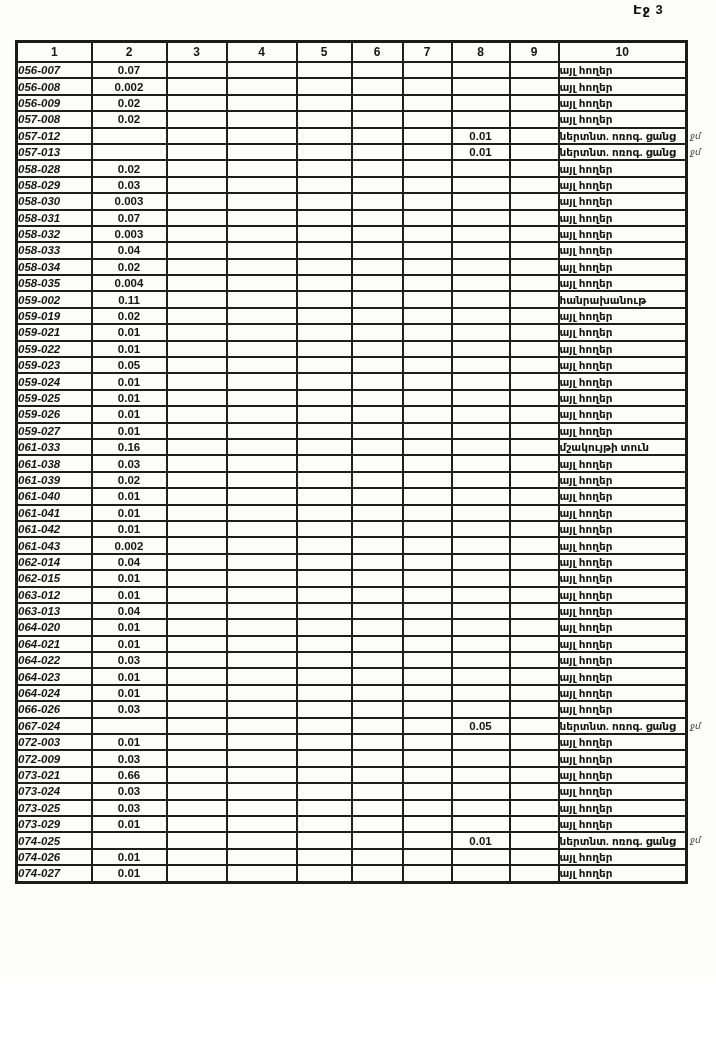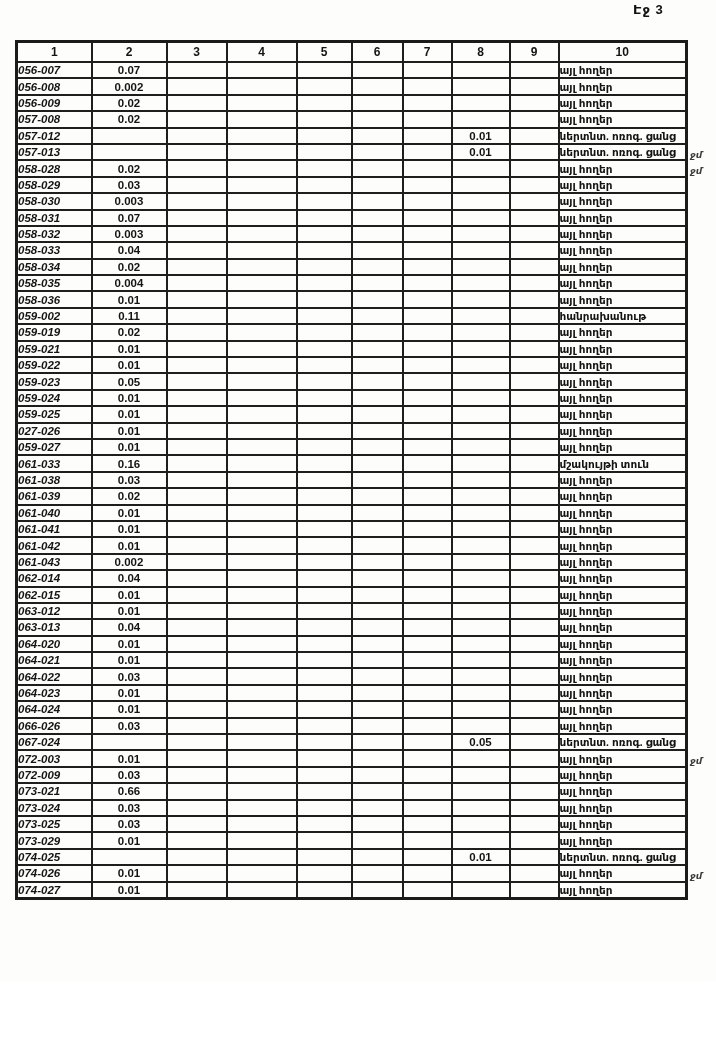--- a/index.html
+++ b/index.html
@@ -70,24 +70,23 @@
     padding-left: 4px;
     font-size: 10.5px;
     font-weight: bold;
     color: #141414;
   }
   .margin-note {
     position: absolute;
     left: calc(100% + 5px);
     top: 2px;
     font-size: 9px;
-    font-weight: bold;
+    font-weight: normal;
     color: #3c3c3c;
     font-style: italic;
-    margin-top: 19px;
   }
   
   col.w1  { width: 75px; }
   col.w2  { width: 75px; }
   col.w3  { width: 60px; }
   col.w4  { width: 70px; }
   col.w5  { width: 55px; }
   col.w6  { width: 51px; }
   col.w7  { width: 49px; }
   col.w8  { width: 58px; }
@@ -291,32 +290,20 @@
           <td class="c3"></td>
           <td class="c4"></td>
           <td class="c5"></td>
           <td class="c6"></td>
           <td class="c7"></td>
           <td class="c8"></td>
           <td class="c9"></td>
           <td class="c10">այլ հողեր</td>
         </tr>
         <tr class="data-row">
-          <td class="c1">058-036</td>
-          <td class="c2">0.01</td>
-          <td class="c3"></td>
-          <td class="c4"></td>
-          <td class="c5"></td>
-          <td class="c6"></td>
-          <td class="c7"></td>
-          <td class="c8"></td>
-          <td class="c9"></td>
-          <td class="c10">այլ հողեր</td>
-        </tr>
-        <tr class="data-row">
           <td class="c1">059-002</td>
           <td class="c2">0.11</td>
           <td class="c3"></td>
           <td class="c4"></td>
           <td class="c5"></td>
           <td class="c6"></td>
           <td class="c7"></td>
           <td class="c8"></td>
           <td class="c9"></td>
           <td class="c10">հանրախանութ</td>
@@ -387,21 +374,21 @@
           <td class="c3"></td>
           <td class="c4"></td>
           <td class="c5"></td>
           <td class="c6"></td>
           <td class="c7"></td>
           <td class="c8"></td>
           <td class="c9"></td>
           <td class="c10">այլ հողեր</td>
         </tr>
         <tr class="data-row">
-          <td class="c1">027-026</td>
+          <td class="c1">059-026</td>
           <td class="c2">0.01</td>
           <td class="c3"></td>
           <td class="c4"></td>
           <td class="c5"></td>
           <td class="c6"></td>
           <td class="c7"></td>
           <td class="c8"></td>
           <td class="c9"></td>
           <td class="c10">այլ հողեր</td>
         </tr>

